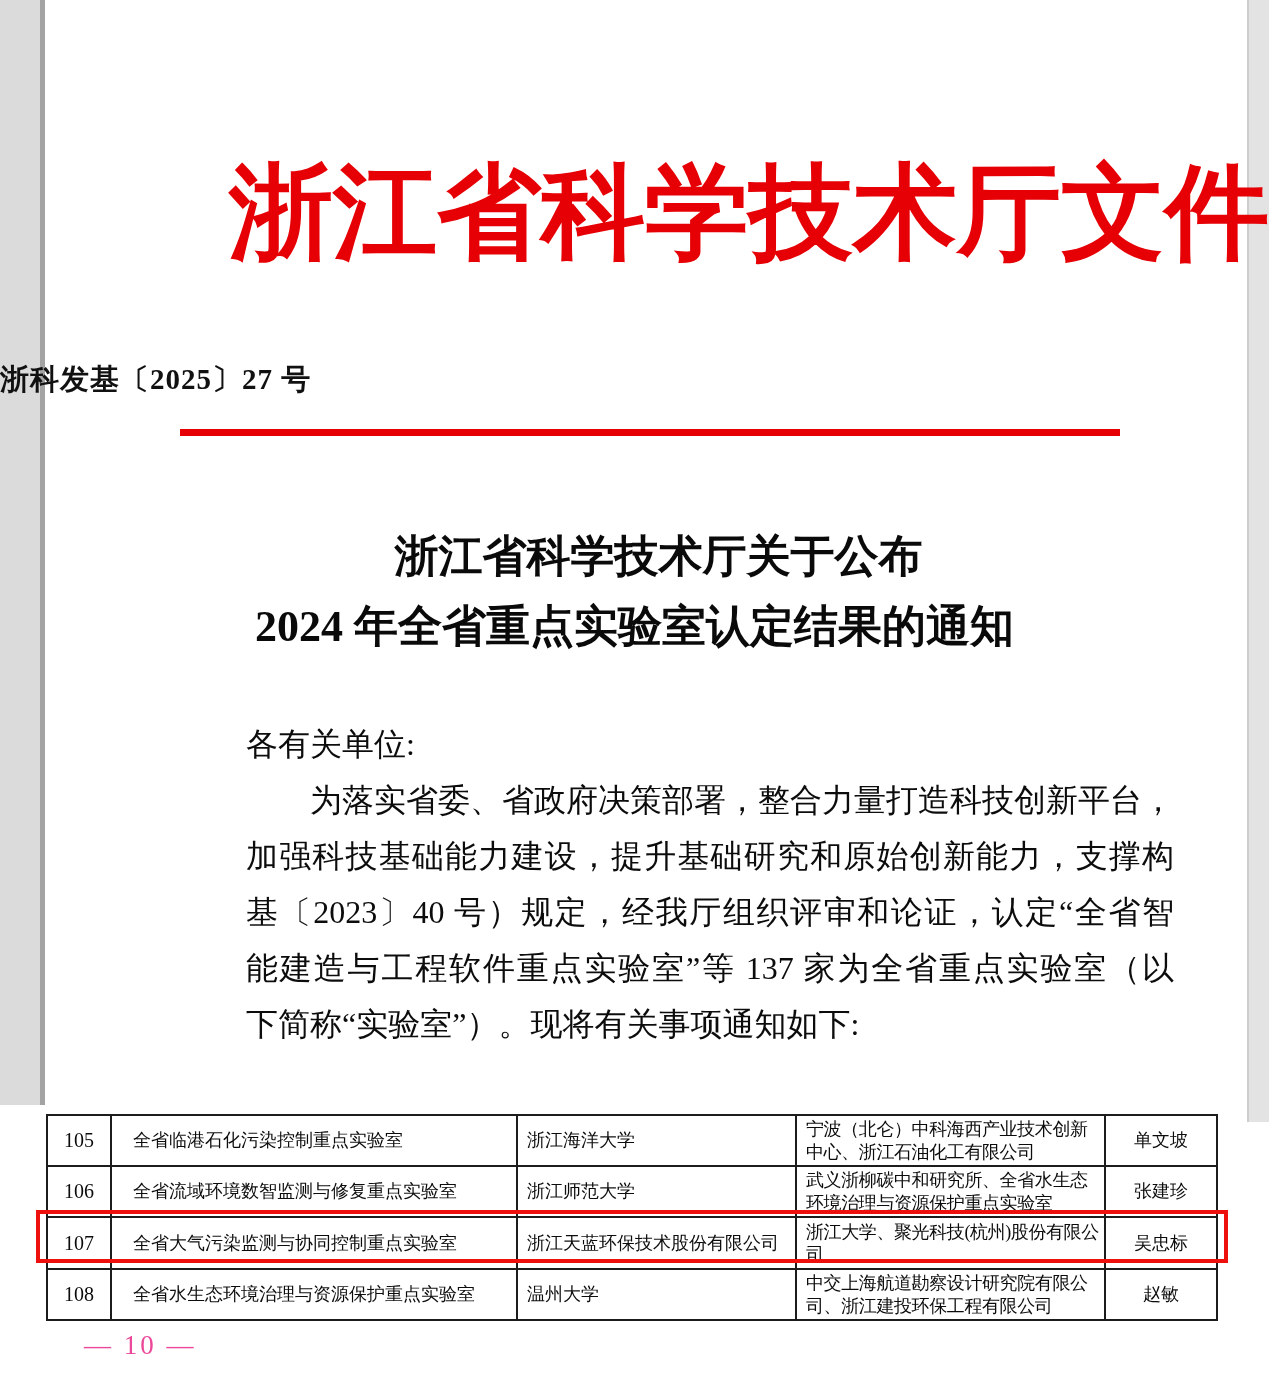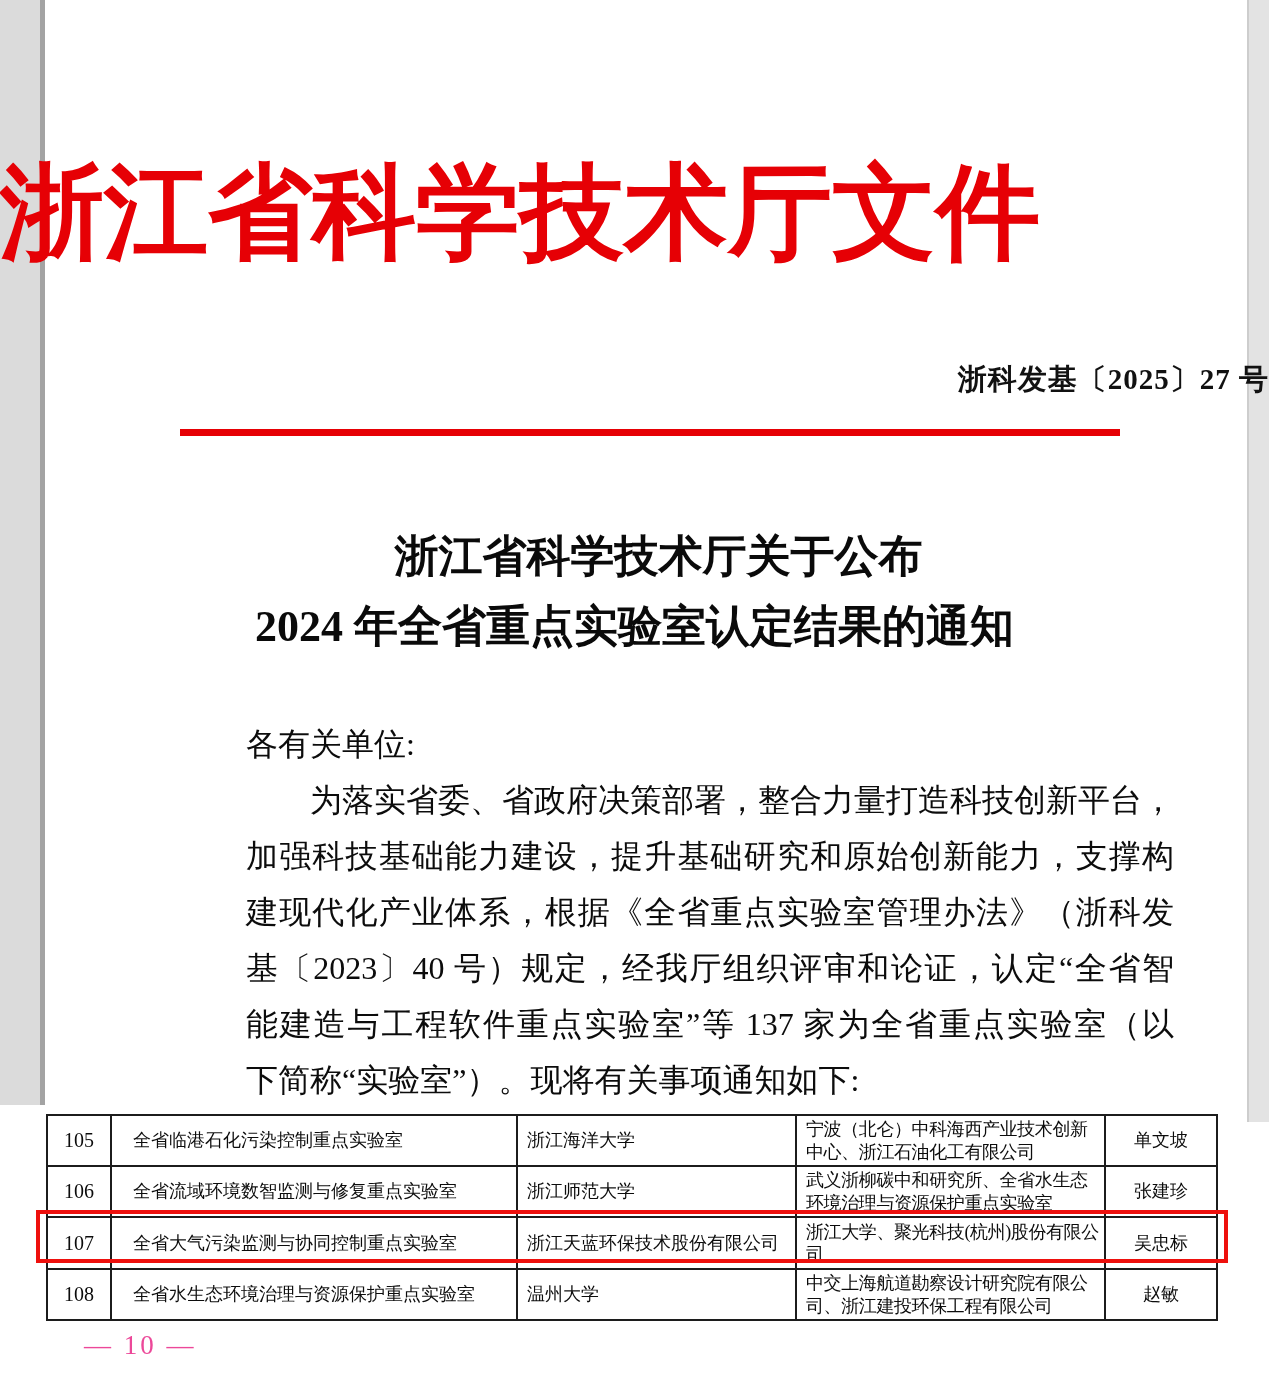--- a/index.html
+++ b/index.html
@@ -34,33 +34,33 @@
     left: 1247px; top: 0;
     width: 22px; height: 1122px;
     background: #e3e3e3;
     border-left: 2px solid #cdcdcd;
   }
   
   .header-title {
     position: absolute;
     left: 0; top: 150px;
     width: 100%;
-    text-align: left;
+    text-align: right;
     font-size: 104px;
     font-weight: bold;
     letter-spacing: 0px;
     color: #e60005;
     line-height: 1.22;
     white-space: nowrap;
   }
   .doc-number {
     position: absolute;
     left: 0; top: 360px;
     width: 100%;
-    text-align: right;
+    text-align: left;
     font-size: 29px;
     font-weight: bold;
     color: #111111;
     letter-spacing: 1px;
   }
   .red-rule {
     position: absolute;
     left: 180px; top: 429px;
     width: 940px; height: 7px;
     background: #e60005;
@@ -155,21 +155,20 @@
 
   <div class="red-rule"></div>
 
   <div class="notice-title l1">浙江省科学技术厅关于公布</div>
   <div class="notice-title l2">2024 年全省重点实验室认定结果的通知</div>
 
   <div class="body-block">
     <div class="body-line">各有关单位:</div>
     <div class="body-line justify indent">为落实省委、省政府决策部署，整合力量打造科技创新平台，</div>
     <div class="body-line justify">加强科技基础能力建设，提升基础研究和原始创新能力，支撑构</div>
-    <div class="body-line justify">建现代化产业体系，根据《全省重点实验室管理办法》（浙科发</div>
     <div class="body-line justify">基〔2023〕40 号）规定，经我厅组织评审和论证，认定“全省智</div>
     <div class="body-line justify">能建造与工程软件重点实验室”等 137 家为全省重点实验室（以</div>
     <div class="body-line">下简称“实验室”）。现将有关事项通知如下:</div>
   </div>
 
   <table class="labs-table">
     <colgroup>
       <col style="width:64px">
       <col style="width:406px">
       <col style="width:279px">

